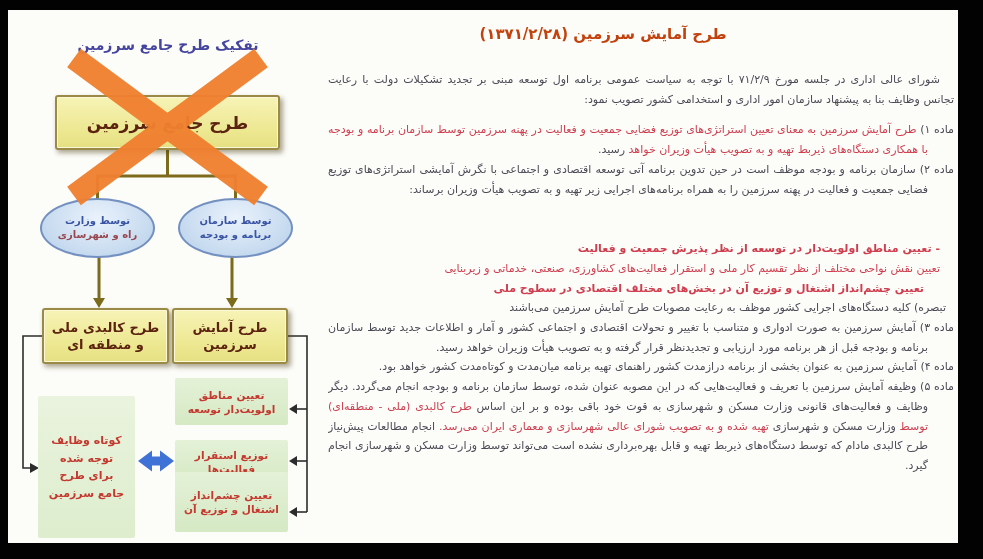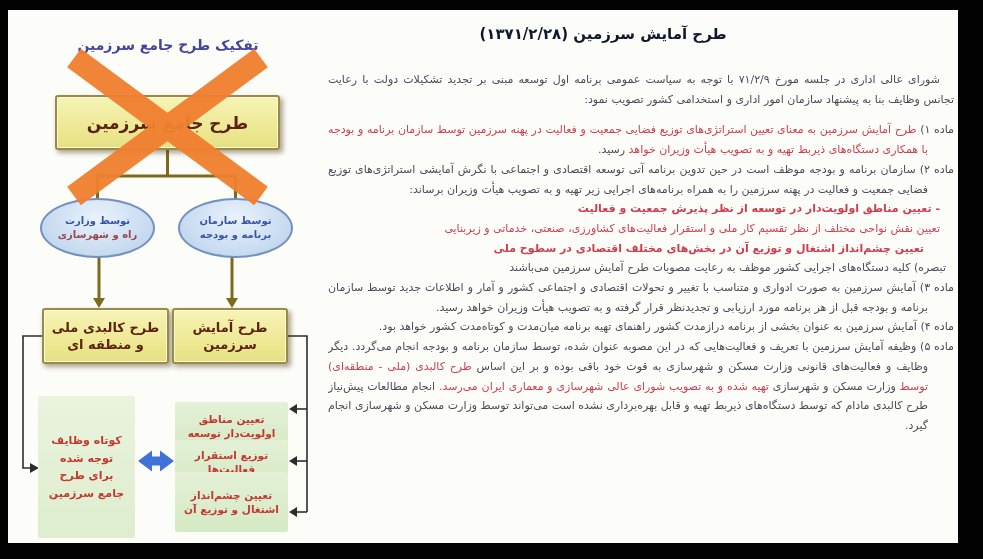--- a/index.html
+++ b/index.html
@@ -2,21 +2,21 @@
 <html lang="fa"><head>
 <meta charset="utf-8">
 <style>
   * { margin:0; padding:0; box-sizing:border-box; }
   body { width:983px; height:559px; background:#000; font-family:"DejaVu Sans", sans-serif; overflow:hidden; }
   .stage { position:relative; width:983px; height:559px; background:#020202; }
   .slide { position:absolute; left:8px; top:10px; width:950px; height:533px; background:#fcfcf9; overflow:hidden; direction:rtl; }
 
   
   .title-main { position:absolute; top:15px; left:428px; width:334px; text-align:center;
-    font-size:15px; font-weight:bold; color:#0f172a; direction:rtl; }
+    font-size:15px; font-weight:bold; color:#c2410c; direction:rtl; }
   .title-diagram { position:absolute; top:27px; left:38px; width:244px; text-align:center;
     font-size:14px; font-weight:bold; color:#45459f; direction:rtl; }
 
   
   .lines-svg { position:absolute; left:0; top:0; width:322px; height:533px; z-index:0; }
   .x-svg { position:absolute; left:0; top:0; width:322px; height:533px; z-index:3; pointer-events:none; }
 
   .ybox { position:absolute; z-index:1; background:linear-gradient(180deg,#f7f3b6 0%,#ece78f 70%,#e6e084 100%);
     border:2px solid #9a8a45; border-radius:3px; box-shadow:2.5px 3px 5px rgba(70,60,15,.45), inset 0 0 0 1px #fbf8d9;
     display:flex; flex-direction:column; align-items:center; justify-content:center;
@@ -30,35 +30,35 @@
     border:2px solid #7390c0; display:flex; flex-direction:column; align-items:center; justify-content:center;
     font-size:10px; font-weight:bold; line-height:14px; color:#3a54a4; text-align:center; }
   .el-left  { left:32px; top:188px; }
   .el-right { left:170px; top:188px; }
   .el-left .line-2 { color:#97474e; }
 
   .gbox { position:absolute; z-index:1; left:167px; width:113px;
     background:linear-gradient(180deg,#e4f1d7 0%,#d5e9c4 100%); border-radius:2px;
     display:flex; flex-direction:column; align-items:center; justify-content:center;
     font-size:10.5px; font-weight:bold; color:#c4392f; line-height:14px; text-align:center; }
-  .g1 { top:392px; height:47px; }
+  .g1 { top:368px; height:47px; }
   .g2 { top:430px; height:43px;text-align:center; }
   .g3 { top:462px; height:60px; }
   .gbig { position:absolute; z-index:1; left:30px; top:386px; width:97px; height:142px;
     background:linear-gradient(180deg,#eaf3de 0%,#ddedcd 100%); border-radius:2px;
     display:flex; flex-direction:column; align-items:center; justify-content:center;
     font-size:11px; font-weight:bold; color:#c4392f; line-height:17.5px; text-align:center; }
 
   
   .decree { position:absolute; left:320px; top:60px; width:626px; height:473px;
     direction:rtl; text-align:justify; font-size:11px; line-height:19.7px; color:#4b4b56; overflow:hidden; }
   .para { margin:0; }
   .p-first  { text-indent:14px; margin-bottom:11px; }
   .p-made   { padding-right:26px; text-indent:-26px; }
-  .p-bullet { padding-right:14px; font-weight:bold; }
+  .p-bullet { padding-right:14px; font-weight:bold;margin-top:40px; }
   .p-hang   { padding-right:140px; text-indent:-126px; font-weight:normal; }
   .p-bullet2{ padding-right:30px; font-weight:bold; }
   .p-note   { text-indent:8px; }
   .seg-dark { color:#4b4b56; }
   .seg-red  { color:#cf3e4e; }
 </style>
 </head>
 <body>
 
 <div class="stage">

